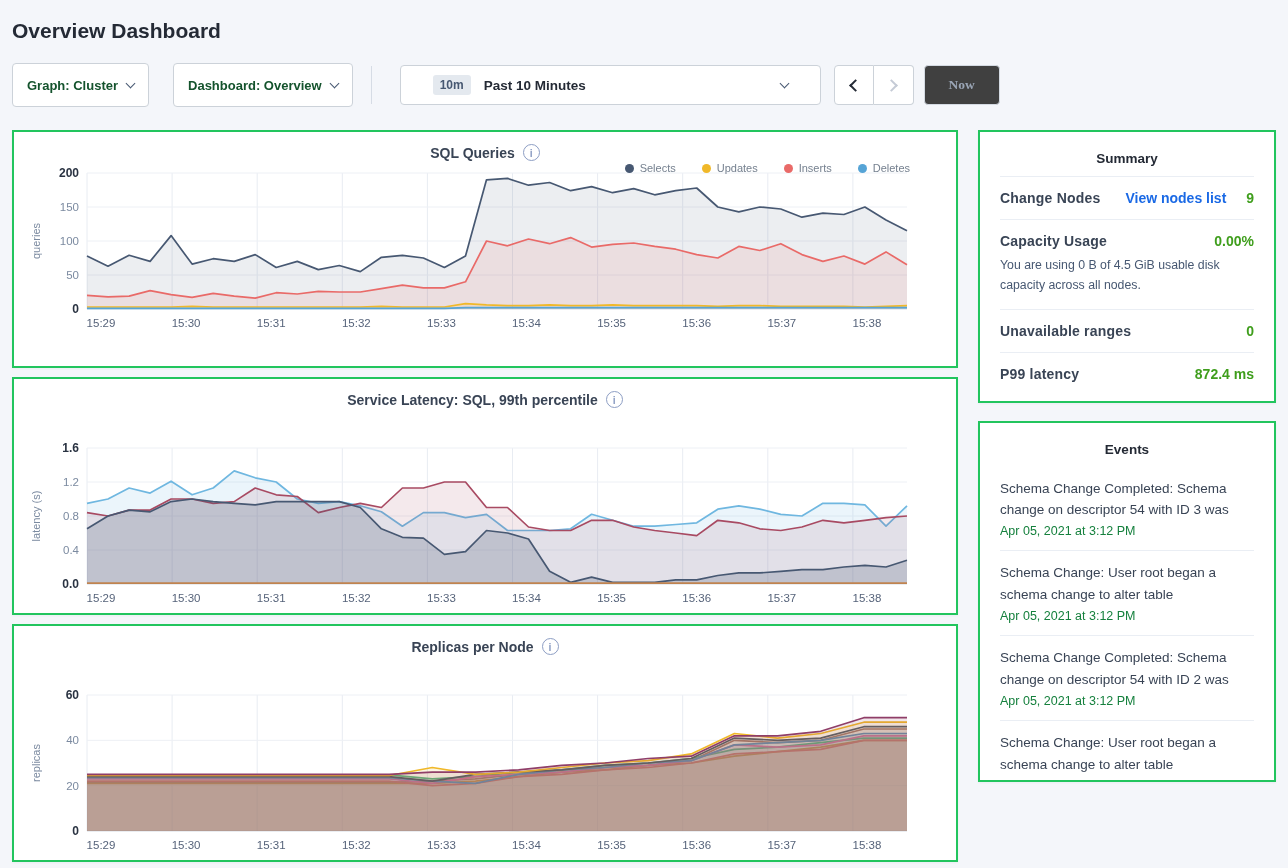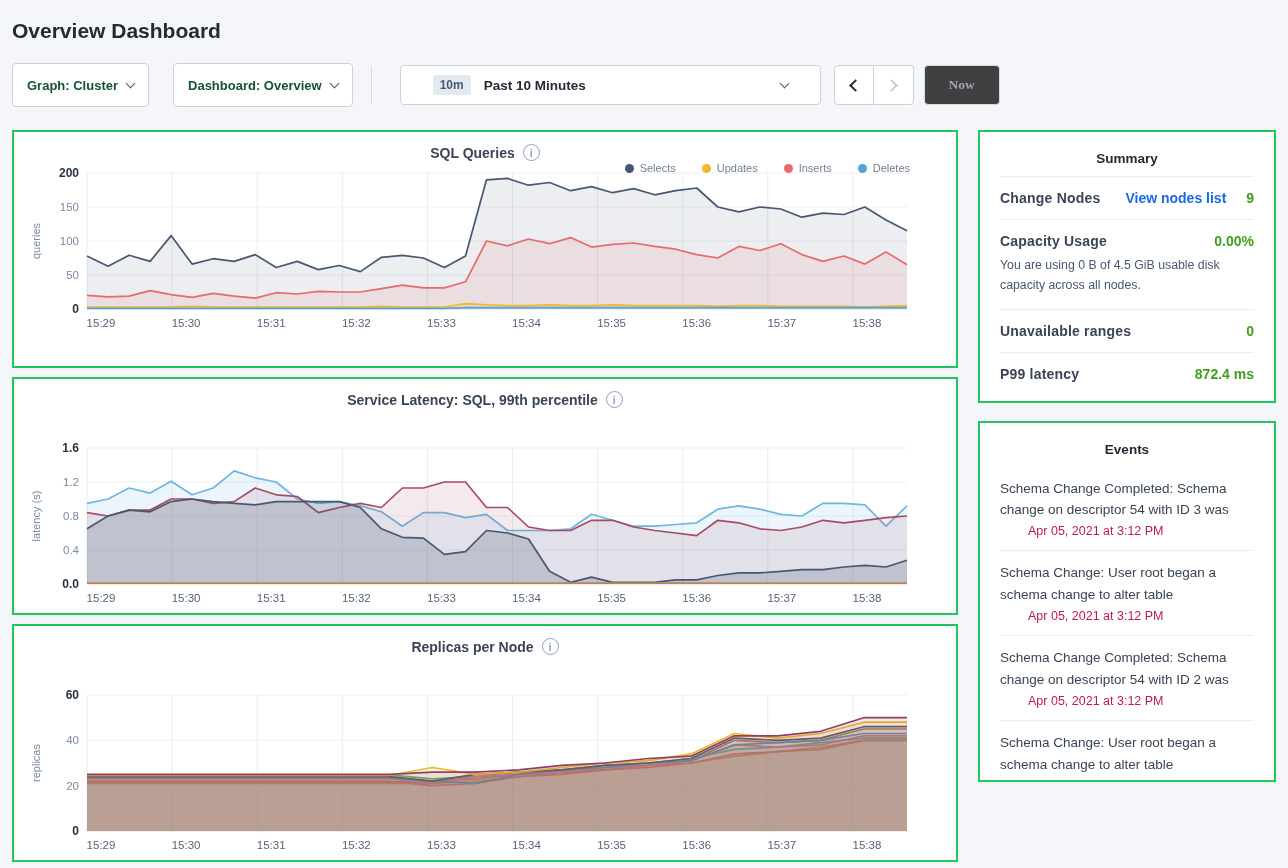--- a/index.html
+++ b/index.html
@@ -44,21 +44,21 @@
   .sum-head { display:flex; align-items:baseline; }
   .sum-label { font-size:14px; font-weight:700; color:#394455; letter-spacing:0.2px; }
   .sum-link { font-size:14px; font-weight:700; color:#1a69e5; margin-left:25px; text-decoration:none; cursor:pointer; }
   .sum-value { margin-left:auto; font-size:14px; font-weight:700; color:#3f9e1c; }
   .sum-desc { font-size:12.3px; color:#475872; line-height:1.65; margin-top:6px; font-weight:400; }
 
   .events-panel { margin-top:18px; height:361px; overflow:hidden; }
   .event-item { padding:11px 0 12px 0; border-bottom:1px solid #eaeef4; cursor:pointer; }
   .event-item:last-child { border-bottom:none; }
   .event-text { font-size:13.5px; color:#394455; line-height:1.62; }
-  .event-time { font-size:12.5px; color:#be185d; margin-top:3px;margin-left:28px; }
+  .event-time { font-size:12.5px; color:#15803d; margin-top:3px; }
 </style>
 </head>
 <body>
 
 <h1 class="page-title">Overview Dashboard</h1>
 
 <div class="controls">
   <button class="select-btn">
     <span>Graph: Cluster</span>
     <span class="chev"></span>

